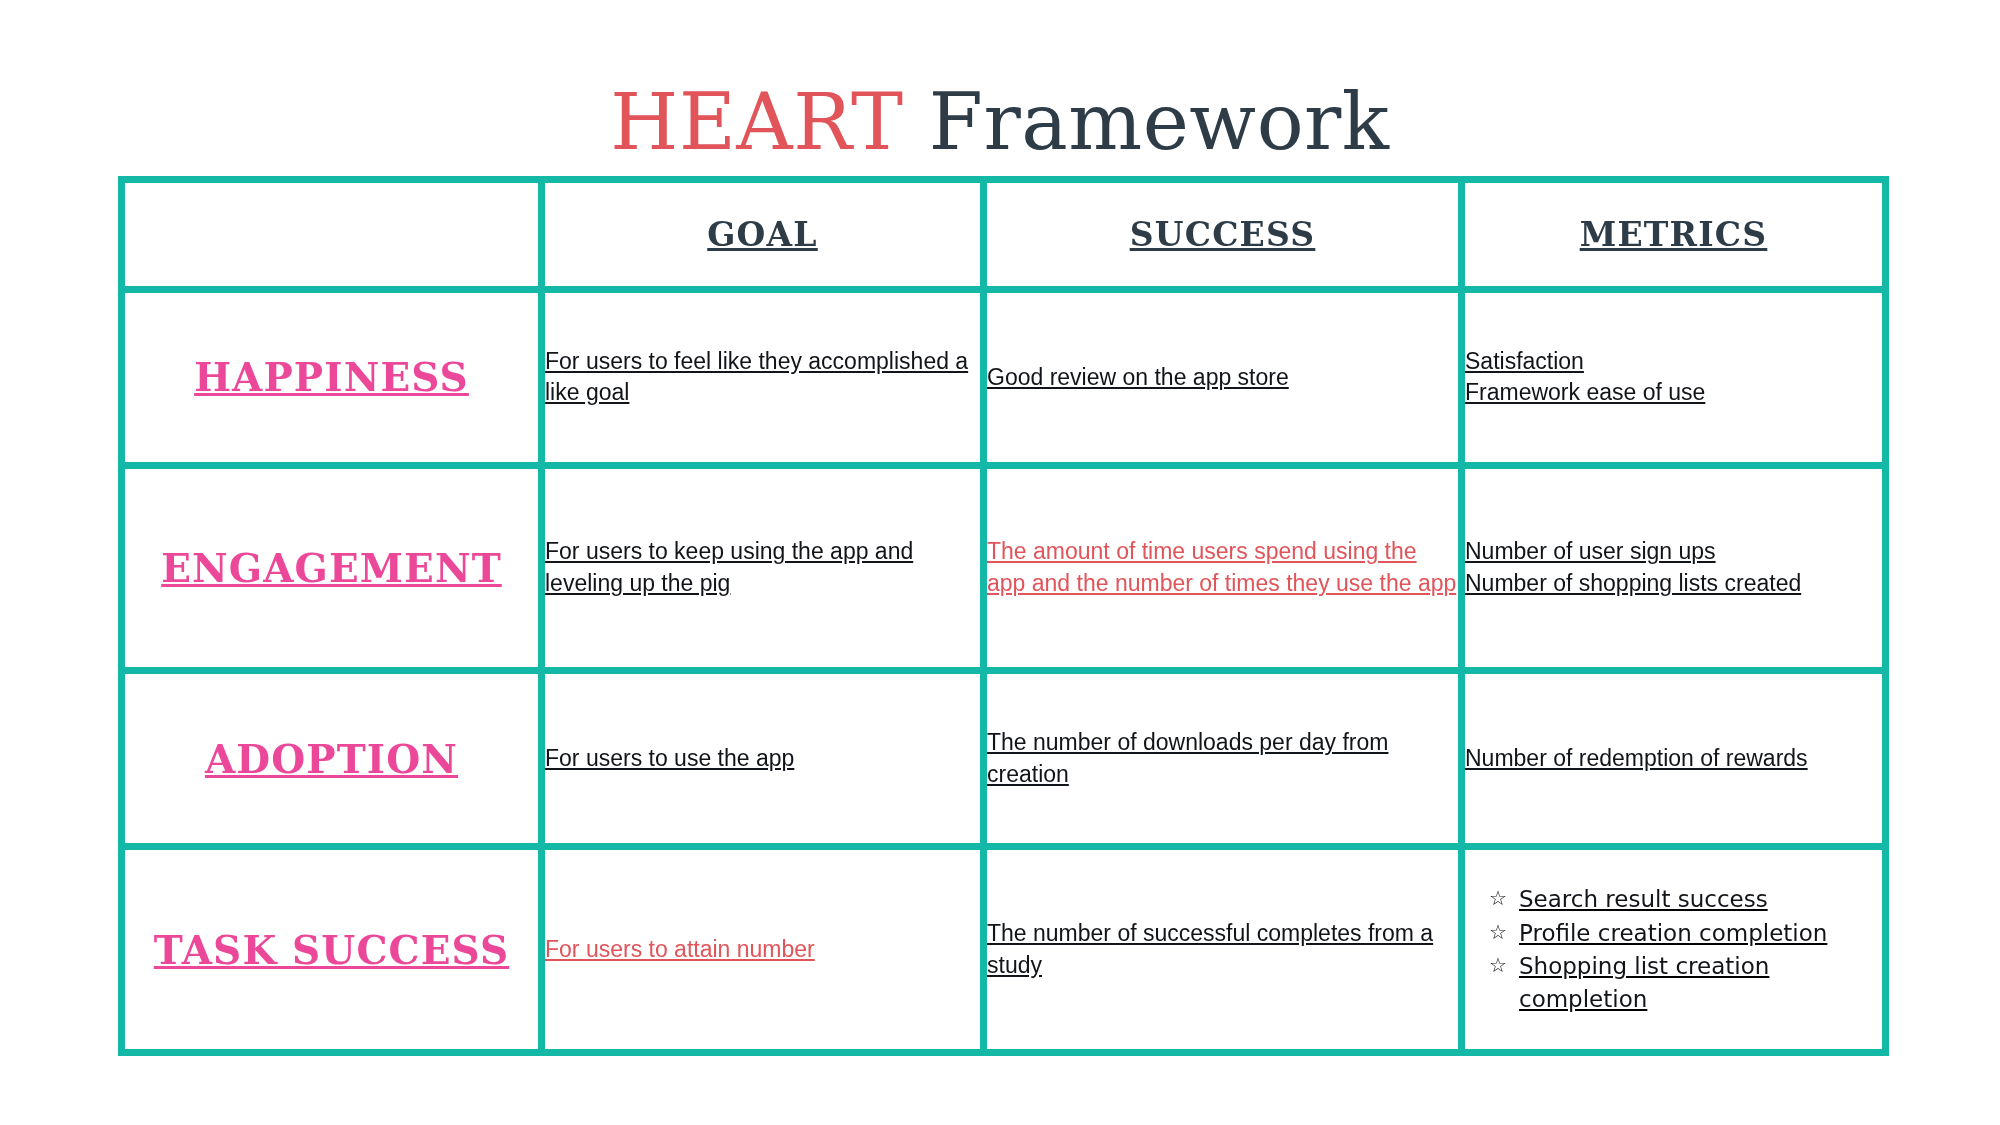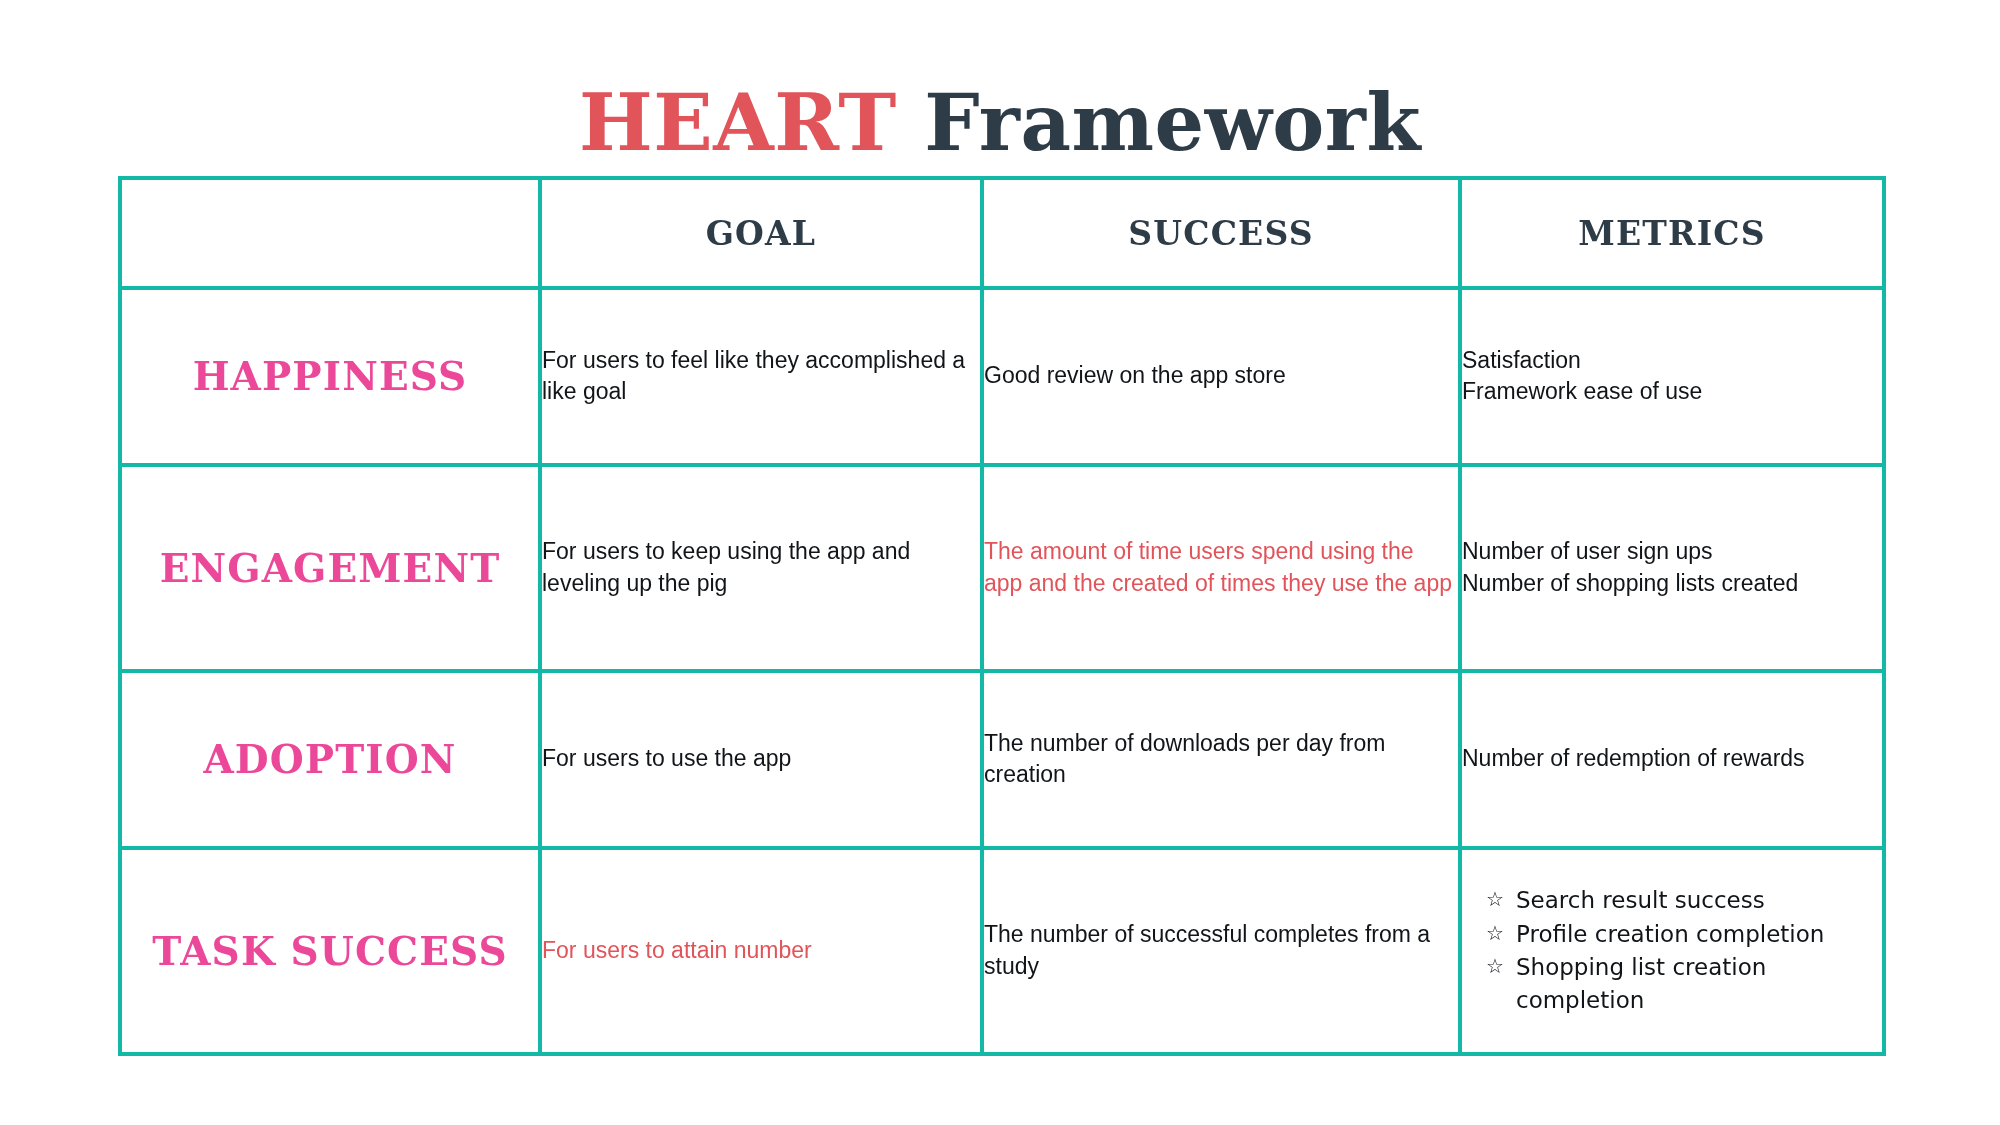--- a/index.html
+++ b/index.html
@@ -12,21 +12,21 @@
     height: 1125px;
     font-family: "Liberation Sans", sans-serif;
     overflow: hidden;
     position: relative;
   }
 
   
   .title {
     text-align: center;
     font-family: "DejaVu Serif", serif;
-    font-weight: 700;
+    font-weight: 400;
     font-size: 78px;
     letter-spacing: 0.5px;
     padding-top: 26px;
     line-height: 1.15;
     white-space: nowrap;
   }
   .title .word-heart {
     color: #e0545a;
   }
   .title .word-framework {
@@ -45,25 +45,26 @@
   table.heart-table {
     width: 100%;
     height: 100%;
     border-collapse: collapse;
     table-layout: fixed;
   }
 
   
   table.heart-table td,
   table.heart-table th {
-    border: 4px solid #14b8a6;
+    border: 7px solid #14b8a6;
     vertical-align: middle;
     background: #ffffff;
     padding: 0;
     position: relative;
+    text-decoration: underline;
   }
   table.heart-table td::after,
   table.heart-table th::after {
     content: "";
     position: absolute;
     left: -5px; right: -5px; top: -5px; bottom: -5px;
     pointer-events: none;
     background-image:
       repeating-linear-gradient(90deg,
         rgba(255,255,255,0.55) 0px, rgba(255,255,255,0.55) 1px,
@@ -187,21 +188,21 @@
         <td class="row-label">HAPPINESS</td>
         <td class="cell-text">For users to feel like they accomplished a like goal</td>
         <td class="cell-text">Good review on the app store</td>
         <td class="cell-text" style="white-space:pre-line">Satisfaction
 Framework ease of use</td>
       </tr>
 
       <tr class="body-row tall">
         <td class="row-label">ENGAGEMENT</td>
         <td class="cell-text">For users to keep using the app and leveling up the pig</td>
-        <td class="cell-text accent">The amount of time users spend using the app and the created of times they use the app</td>
+        <td class="cell-text accent">The amount of time users spend using the app and the number of times they use the app</td>
         <td class="cell-text" style="white-space:pre-line">Number of user sign ups
 Number of shopping lists created</td>
       </tr>
 
       <tr class="body-row">
         <td class="row-label">ADOPTION</td>
         <td class="cell-text">For users to use the app</td>
         <td class="cell-text">The number of downloads per day from creation</td>
         <td class="cell-text" style="white-space:pre-line">Number of redemption of rewards</td>
       </tr>

